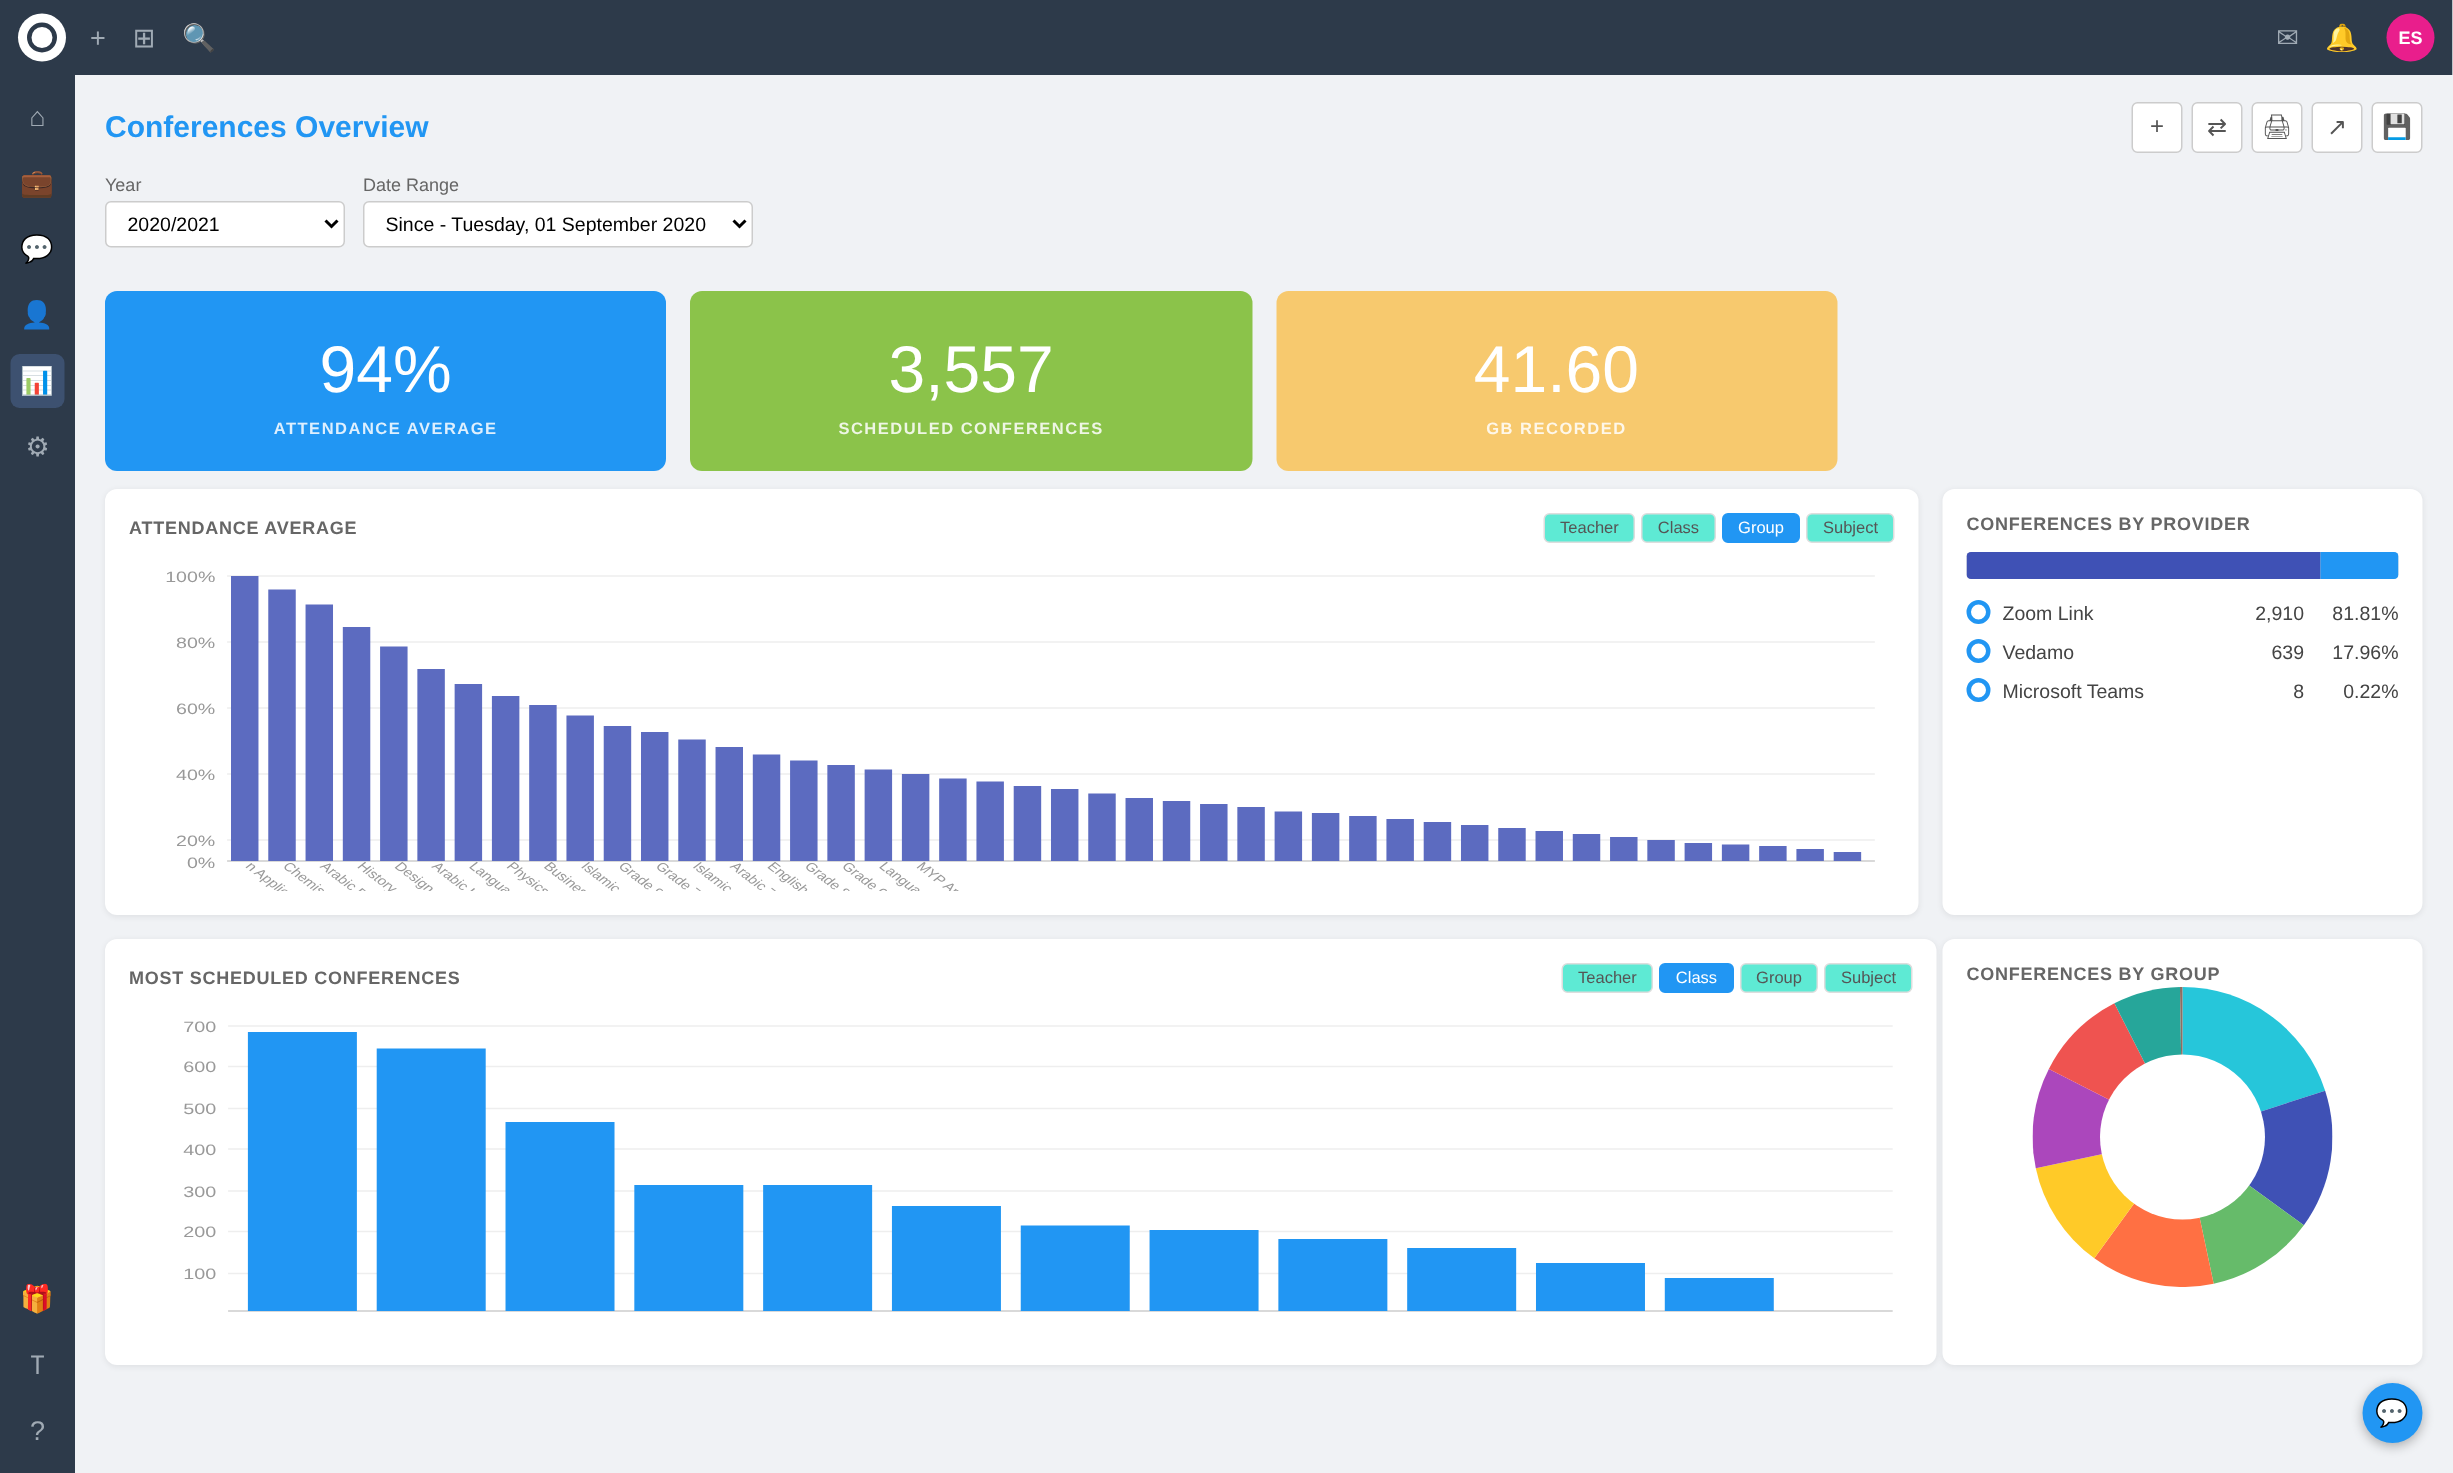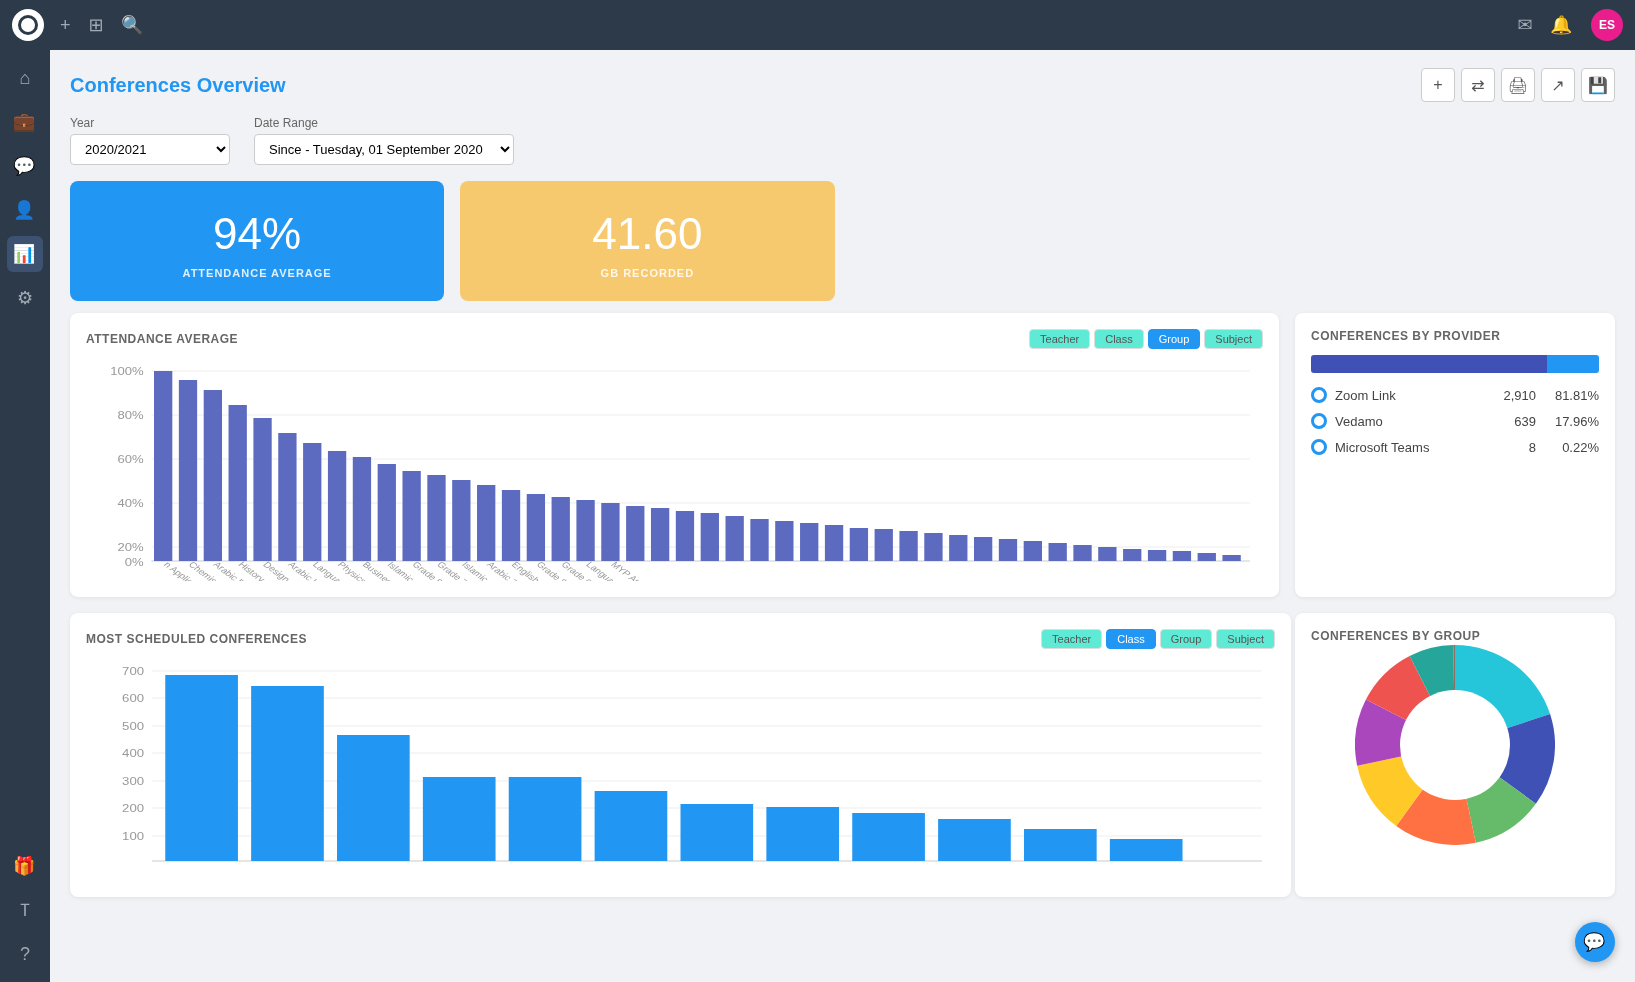--- a/index.html
+++ b/index.html
@@ -106,22 +106,22 @@
       border: 1px solid #ccc;
       background: white;
       border-radius: 4px;
       display: flex; align-items: center; justify-content: center;
       cursor: pointer; color: #555; font-size: 16px;
     }
 
     
     .filters {
       display: flex;
-      gap: 24px;
-      margin-bottom: 16px;
+      gap: 12px;
+      margin-bottom: 29px;
       align-items: center;
     }
     .filter-group label {
       display: block;
       font-size: 12px;
       color: #666;
       margin-bottom: 4px;
     }
     .filter-group select {
       border: 1px solid #ccc;
@@ -349,20 +349,24 @@
         <select class="date-select">
           <option>Since - Tuesday, 01 September 2020</option>
         </select>
       </div>
     </div>
 
     <div class="stat-cards">
       <div class="stat-card blue">
         <div class="stat-value">94%</div>
         <div class="stat-label">ATTENDANCE AVERAGE</div>
+      </div>
+      <div class="stat-card green">
+        <div class="stat-value">3,557</div>
+        <div class="stat-label">SCHEDULED CONFERENCES</div>
       </div>
       <div class="stat-card orange">
         <div class="stat-value">41.60</div>
         <div class="stat-label">GB RECORDED</div>
       </div>
     </div>
 
     <div class="charts-row">
 
       <div class="chart-card">

